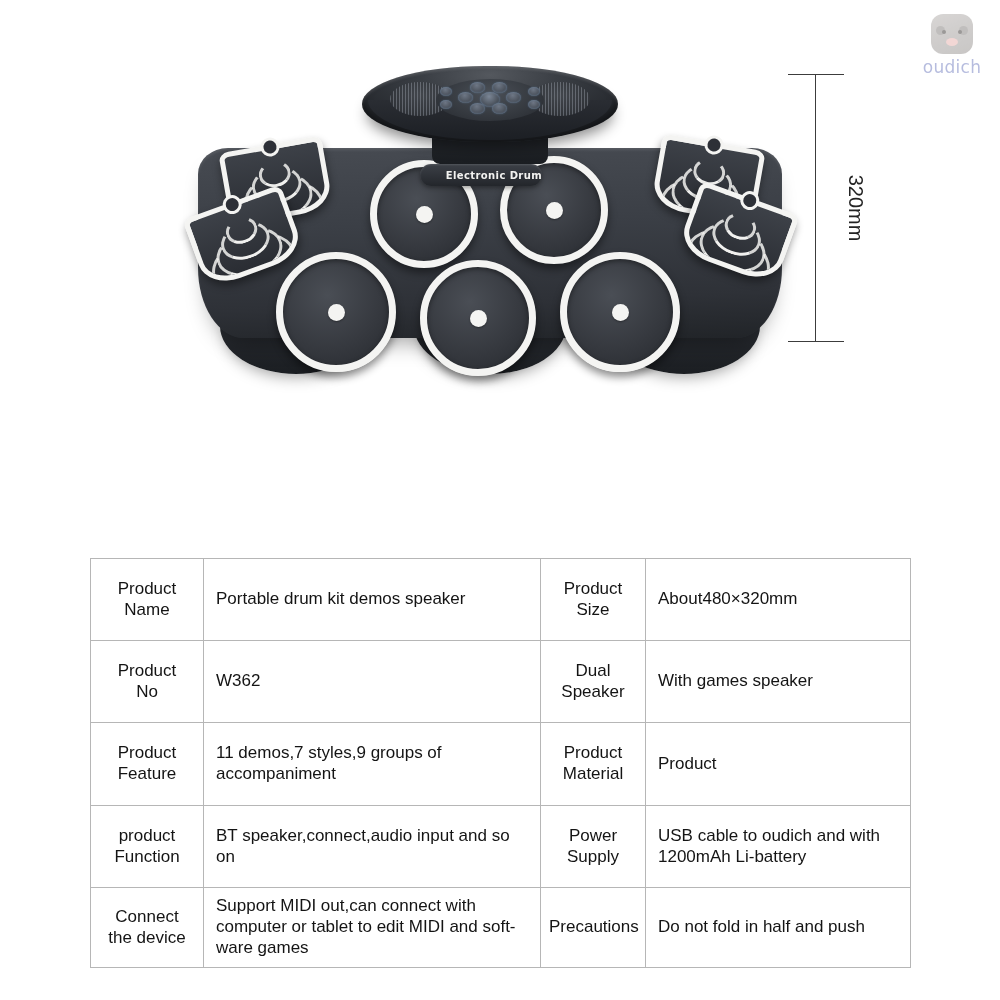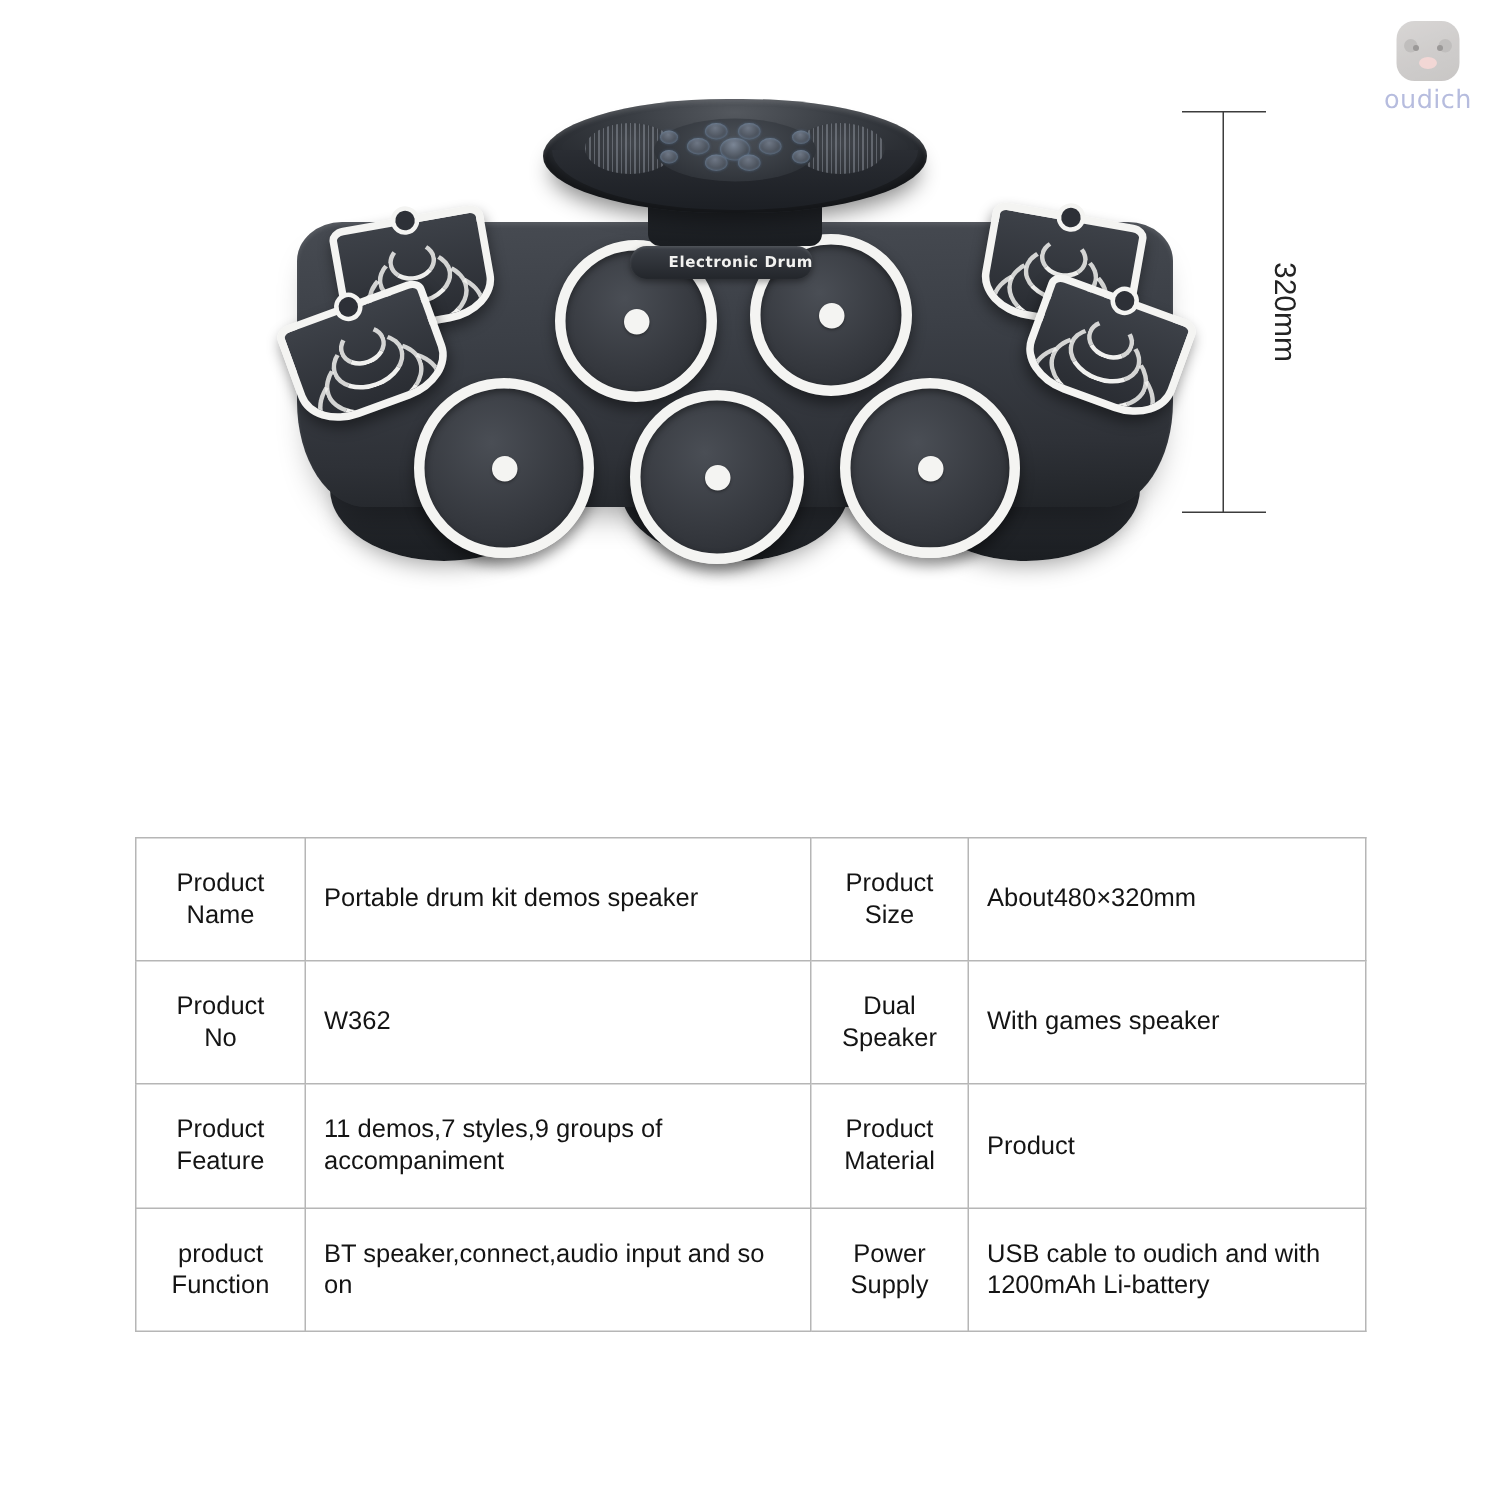--- a/index.html
+++ b/index.html
@@ -535,14 +535,21 @@
       <td class="value">Product</td>
     </tr>
     <tr class="r4">
       <td class="label">product
 Function</td>
       <td class="value">BT speaker,connect,audio input and so on</td>
       <td class="label">Power
 Supply</td>
       <td class="value">USB cable to oudich and with 1200mAh Li-battery</td>
     </tr>
+    <tr class="r5">
+      <td class="label">Connect
+the device</td>
+      <td class="value">Support MIDI out,can connect with computer or tablet to edit MIDI and soft-ware games</td>
+      <td class="label">Precautions</td>
+      <td class="value">Do not fold in half and push</td>
+    </tr>
   </tbody>
 </table>
 
 </body></html>

